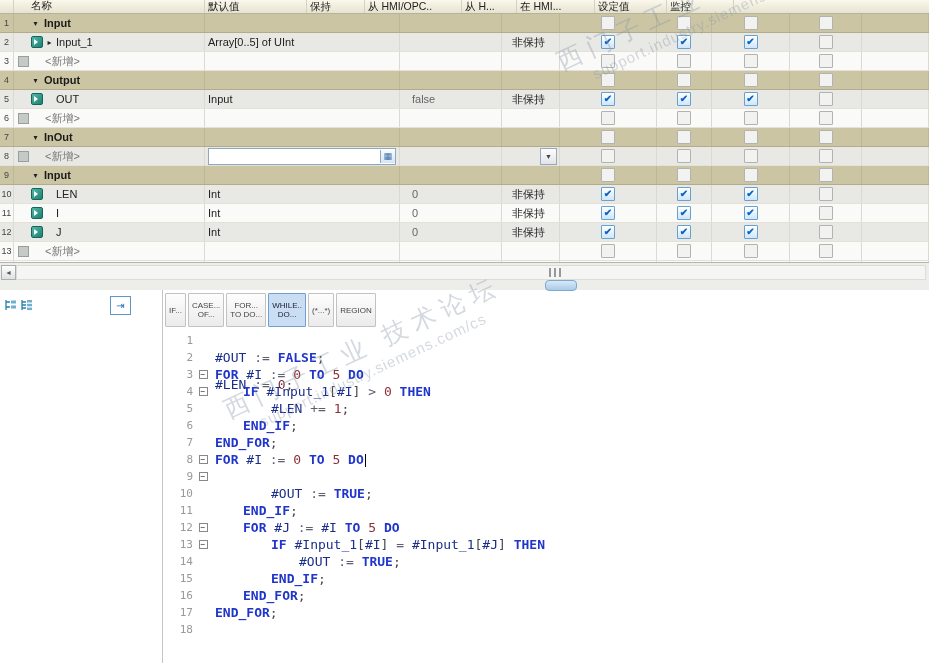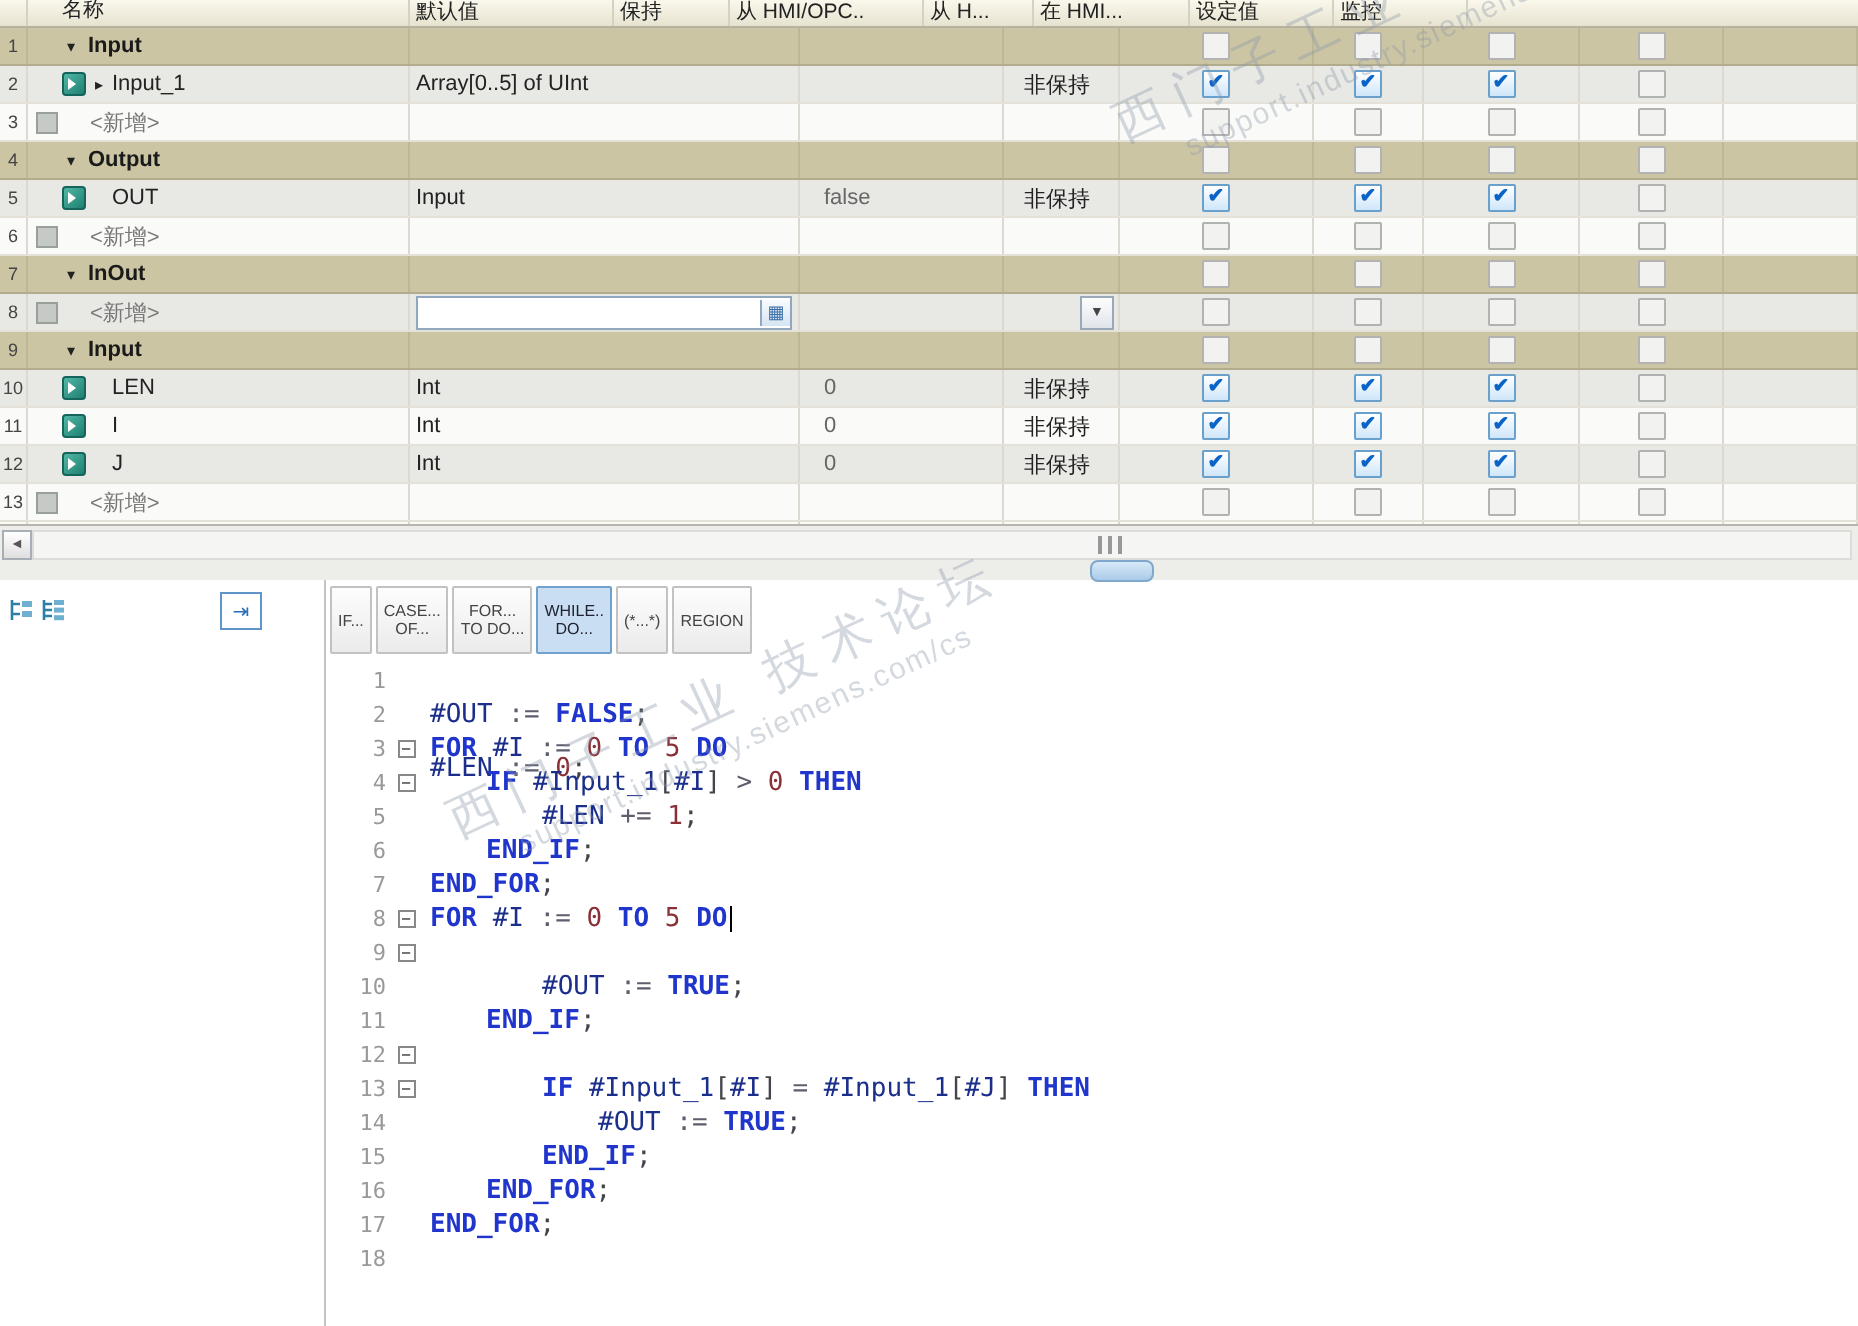--- a/index.html
+++ b/index.html
@@ -587,20 +587,21 @@
           <div class="cl">
             <span class="ln">11</span>
             <span class="fw"></span>
             <span class="ct" style="padding-left: 32px;"><span class="tk-k">END_IF</span><span class="tk-p">;</span></span>
           </div>
           <div class="cl">
             <span class="ln">12</span>
             <span class="fw">
               <span class="fbox">−</span>
             </span>
+            <span class="ct" style="padding-left: 32px;"><span class="tk-k">FOR</span><span class="tk-o"> </span><span class="tk-v">#J</span><span class="tk-o"> := </span><span class="tk-v">#I</span><span class="tk-k"> TO </span><span class="tk-n">5</span><span class="tk-k"> DO</span></span>
           </div>
           <div class="cl">
             <span class="ln">13</span>
             <span class="fw">
               <span class="fbox">−</span>
             </span>
             <span class="ct" style="padding-left: 60px;"><span class="tk-k">IF</span><span class="tk-o"> </span><span class="tk-v">#Input_1</span><span class="tk-p">[</span><span class="tk-v">#I</span><span class="tk-p">]</span><span class="tk-o"> = </span><span class="tk-v">#Input_1</span><span class="tk-p">[</span><span class="tk-v">#J</span><span class="tk-p">]</span><span class="tk-k"> THEN</span></span>
           </div>
           <div class="cl">
             <span class="ln">14</span>

